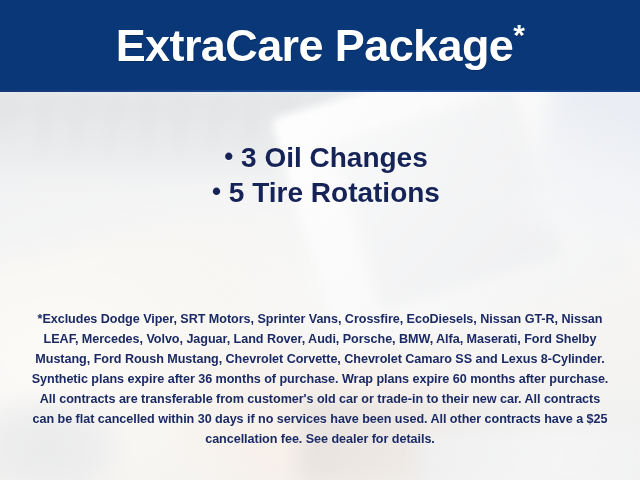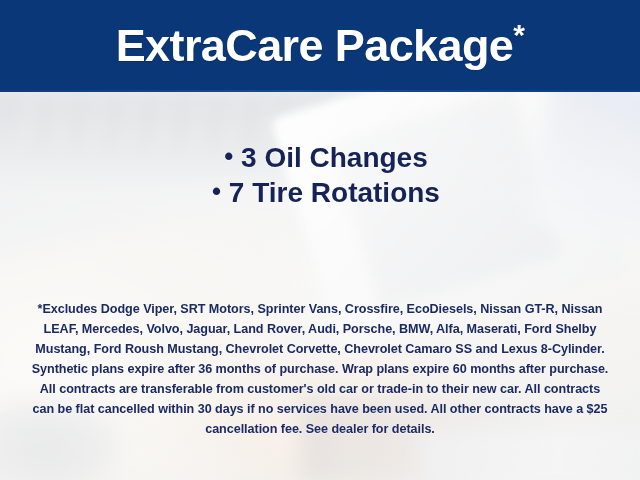--- a/index.html
+++ b/index.html
@@ -173,21 +173,21 @@
     top: -2px;
   }
   .bl-1 { font-size: 28px; }
   .bl-2 { font-size: 28px; margin-top: 3px; }
   .bl-3 { font-size: 30px; margin-top: 3px; }
 
   
   .disclaimer {
     position: absolute;
     left: 28px;
-    top: 286px;
+    top: 296px;
     width: 584px;
     z-index: 4;
     color: #1b2a63;
     font-size: 12.6px;
     font-weight: bold;
     line-height: 1.60;
     text-align: center;
     letter-spacing: -0.05px;
     text-shadow: 0 1px 0 rgba(255,255,255,.5);
   }
@@ -211,18 +211,18 @@
     <div class="bg-shape bg-s10"></div>
     <div class="bg-veil"></div>
   </div>
 
   <div class="banner">
     <h1 class="banner-title"><span>ExtraCare Package</span><span class="star">*</span></h1>
   </div>
 
   <div class="bullets">
     <div class="bullet-line bl-1"><span class="dot">•</span> <span>3 Oil Changes</span></div>
-    <div class="bullet-line bl-2"><span class="dot">•</span> <span>7 Tire Rotations</span></div>
+    <div class="bullet-line bl-2"><span class="dot">•</span> <span>5 Tire Rotations</span></div>
   </div>
 
   <p class="disclaimer">*Excludes Dodge Viper, SRT Motors, Sprinter Vans, Crossfire, EcoDiesels, Nissan GT-R, Nissan LEAF, Mercedes, Volvo, Jaguar, Land Rover, Audi, Porsche, BMW, Alfa, Maserati, Ford Shelby Mustang, Ford Roush Mustang, Chevrolet Corvette, Chevrolet Camaro SS and Lexus 8-Cylinder. Synthetic plans expire after 36 months of purchase. Wrap plans expire 60 months after purchase. All contracts are transferable from customer's old car or trade-in to their new car. All contracts can be flat cancelled within 30 days if no services have been used. All other contracts have a $25 cancellation fee. See dealer for details.</p>
 
 </div>
 
 </body></html>

